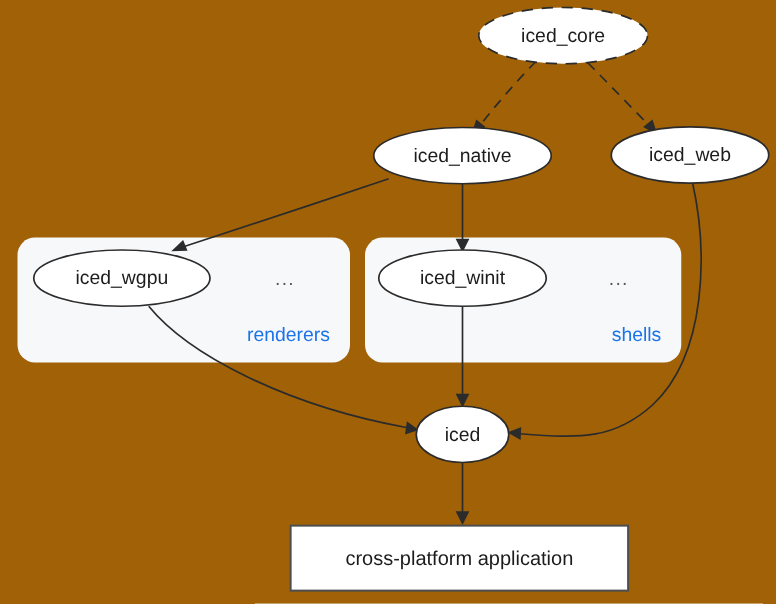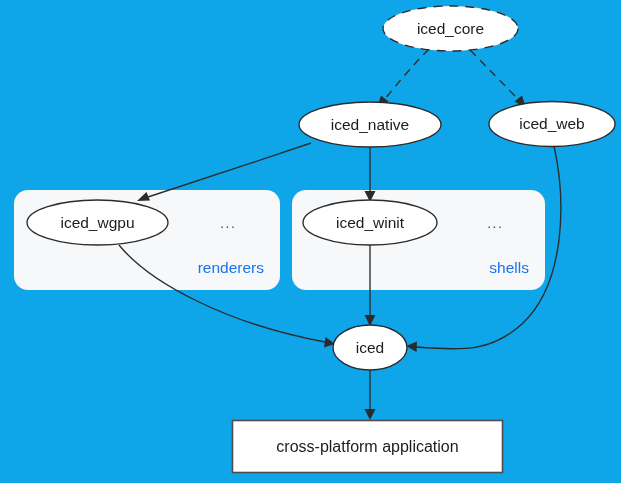--- a/index.html
+++ b/index.html
@@ -5,21 +5,21 @@
 <style>
   html, body {
     margin: 0;
     padding: 0;
     background: #ffffff;
   }
   #diagram-root {
     position: relative;
     width: 621px;
     height: 483px;
-    background: #0ea5e9;
+    background: #a16207;
     font-family: "Liberation Sans", sans-serif;
     overflow: hidden;
   }
   #graph-svg {
     position: absolute;
     top: 0;
     left: 0;
     width: 621px;
     height: 483px;
     display: block;

